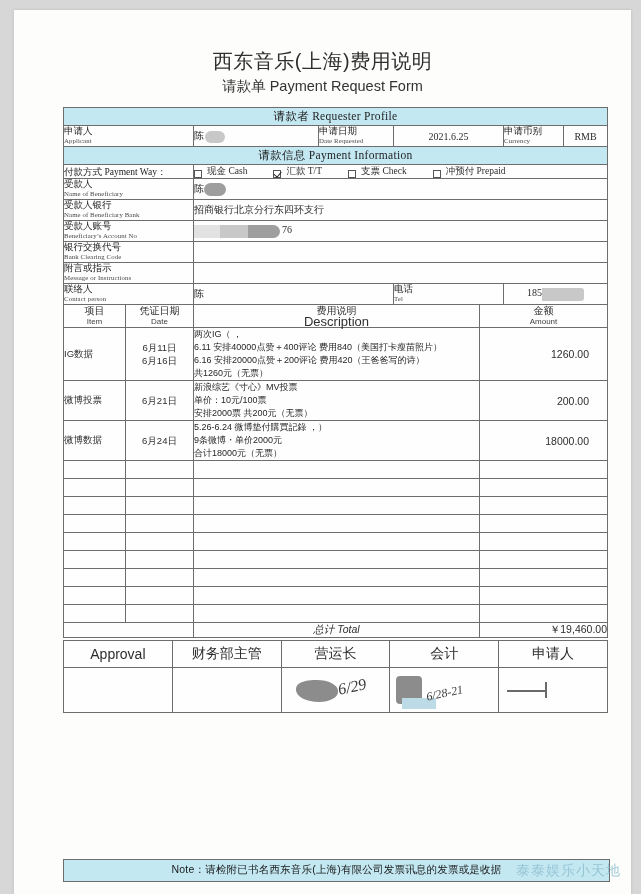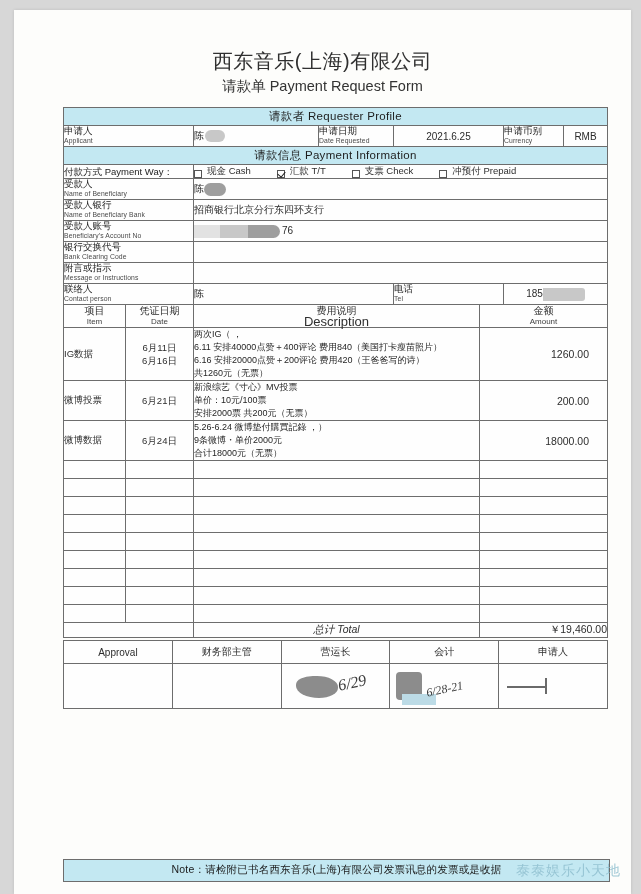--- a/index.html
+++ b/index.html
@@ -65,20 +65,21 @@
     left: 49px;
     top: 97px;
     width: 545px;
   }
   table.form {
     border-collapse: collapse;
     width: 100%;
     table-layout: fixed;
     font-size: 9px;
     color: #2f2f2f;
+    font-family: Liberation Serif, serif;
   }
   table.form td {
     border: 1px solid #6d6d6d;
     padding: 0;
     vertical-align: middle;
     background: #fefefe;
   }
   .band {
     background: #c3e8f2 !important;
     text-align: center;
@@ -159,21 +160,21 @@
   
   table.appr {
     border-collapse: collapse;
     width: 100%;
     table-layout: fixed;
     margin-top: 2px;
     font-size: 10px;
     color: #2d2d2d;
   }
   table.appr td { border: 1px solid #6d6d6d; background: #fefefe; }
-  .appr-h { text-align: center; font-size: 10px; padding: 4px 0; height: 13px; }
+  .appr-h { text-align: center; font-size: 14px; padding: 4px 0; height: 13px; }
   .appr-sign { height: 42px; position: relative; }
 
   
   .sig { position: absolute; }
   .sig-blob {
     background: #8c8c8c;
     border-radius: 40% 50% 45% 55%;
   }
   .sig-ink {
     color: #3a3a3a;
@@ -214,21 +215,21 @@
   }
 </style>
 </head>
 <body>
 
 <div id="page-wrap">
   <div id="paper">
     <div id="paper-inner">
 
       <div class="title-block">
-        <div class="doc-title">西东音乐(上海)有限公司</div>
+        <div class="doc-title">西东音乐(上海)费用说明</div>
         <div class="doc-subtitle">请款单 Payment Request Form</div>
       </div>
 
       <div class="form-area">
 
         <table class="form">
           <colgroup>
             <col style="width:130px">
             <col style="width:125px">
             <col style="width:75px">

